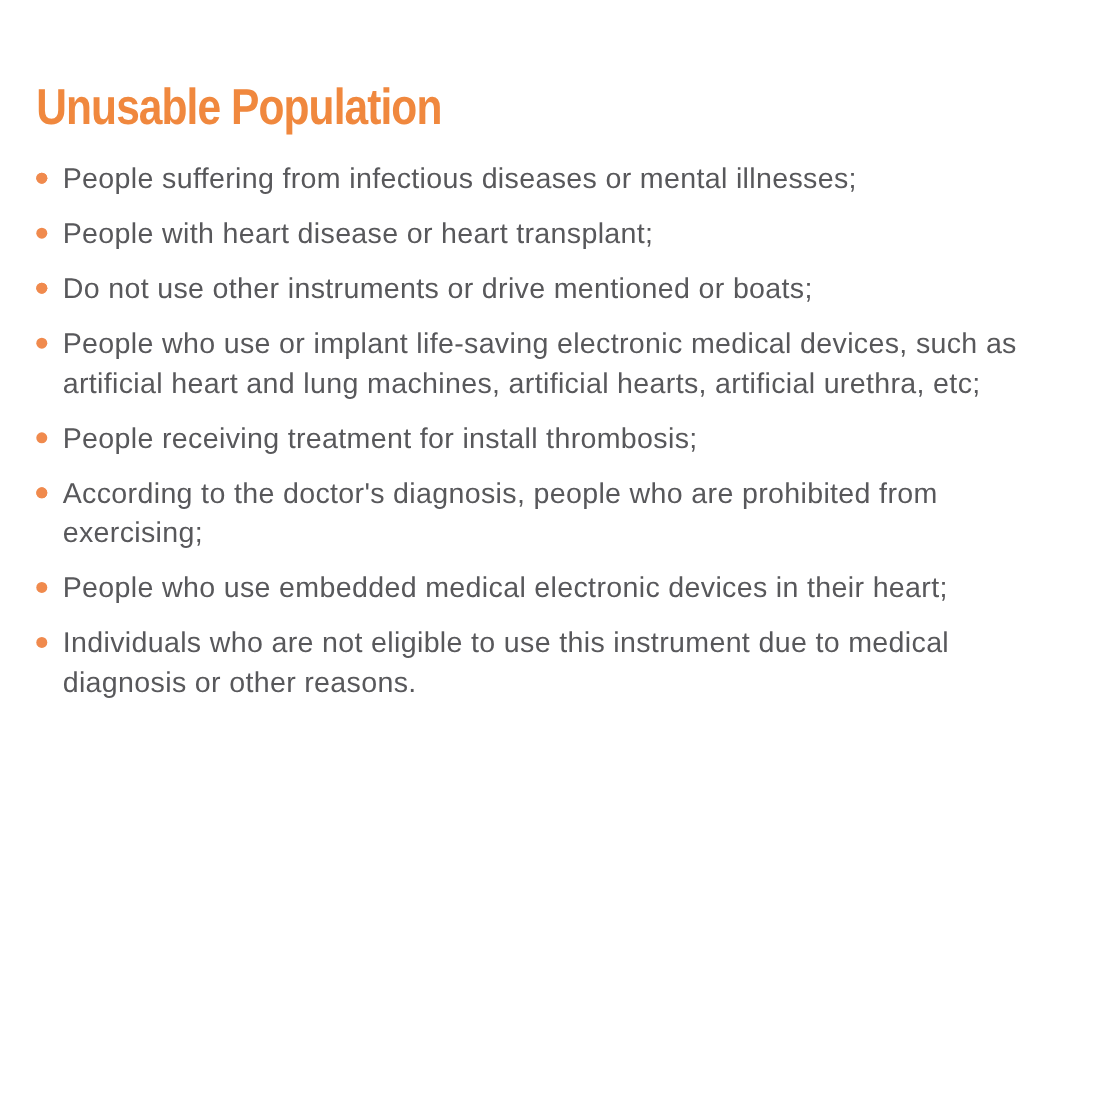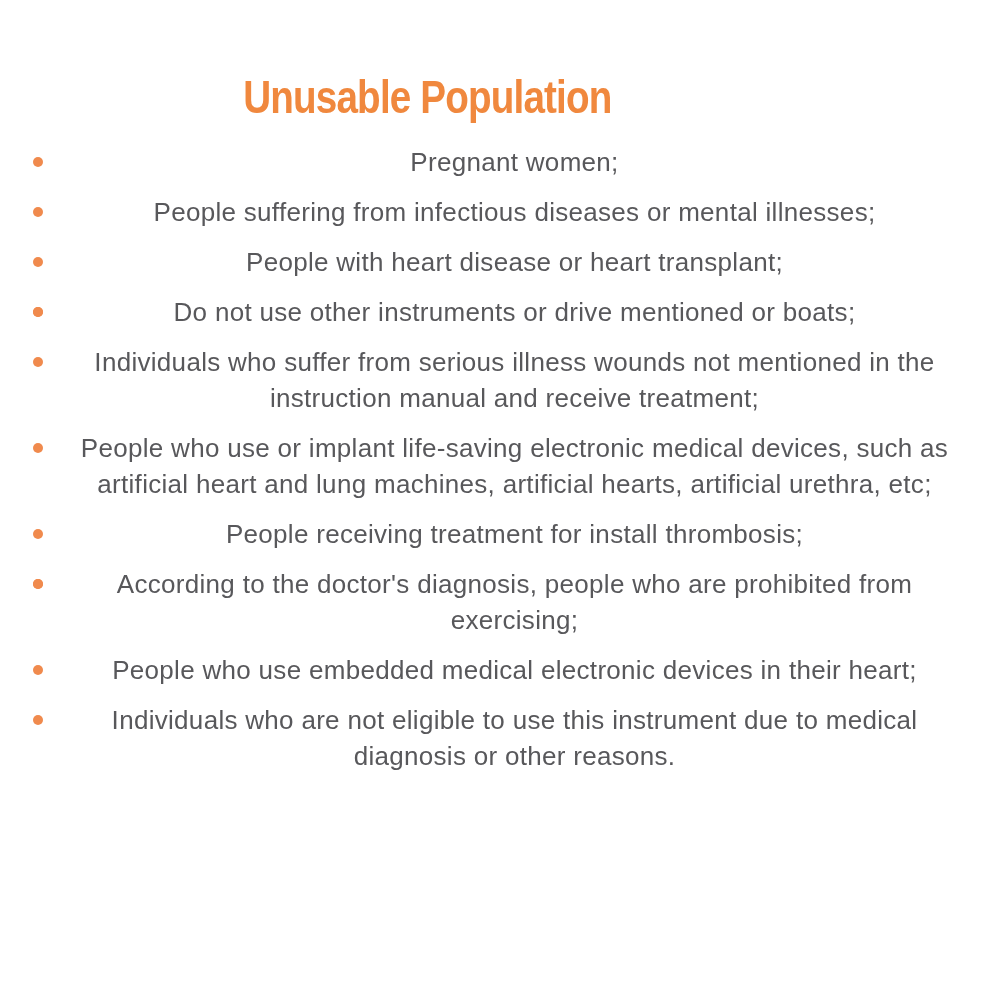--- a/index.html
+++ b/index.html
@@ -9,21 +9,20 @@
     width: 1000px;
     height: 1000px;
     overflow: hidden;
     font-family: "Liberation Sans", sans-serif;
   }
   .page {
     box-sizing: border-box;
     width: 1000px;
     height: 1000px;
     padding: 70px 28px 0 33px;
-    text-align: center;
   }
   .page-title {
     margin: 0 0 20px 0;
     font-size: 46px;
     font-weight: bold;
     color: #F0883E;
     letter-spacing: -1px;
     white-space: nowrap;
     transform: scaleX(0.84);
     transform-origin: left center;
@@ -54,40 +53,35 @@
   }
 </style>
 </head>
 <body>
 
 <div class="page">
   <h1 class="page-title">Unusable Population</h1>
   <ul class="unusable-list">
     <li>
       <span class="bullet"></span>
-      <span class="item-text">Pregnant women;</span>
     </li>
     <li>
       <span class="bullet"></span>
       <span class="item-text">People suffering from infectious diseases or mental illnesses;</span>
     </li>
     <li>
       <span class="bullet"></span>
       <span class="item-text">People with heart disease or heart transplant;</span>
     </li>
     <li>
       <span class="bullet"></span>
     </li>
     <li>
       <span class="bullet"></span>
       <span class="item-text">Do not use other instruments or drive mentioned or boats;</span>
-    </li>
-    <li>
-      <span class="bullet"></span>
-      <span class="item-text">Individuals who suffer from serious illness wounds not mentioned in the instruction manual and receive treatment;</span>
     </li>
     <li>
       <span class="bullet"></span>
       <span class="item-text">People who use or implant life-saving electronic medical devices, such as artificial heart and lung machines, artificial hearts, artificial urethra, etc;</span>
     </li>
     <li>
       <span class="bullet"></span>
       <span class="item-text">People receiving treatment for install thrombosis;</span>
     </li>
     <li>

